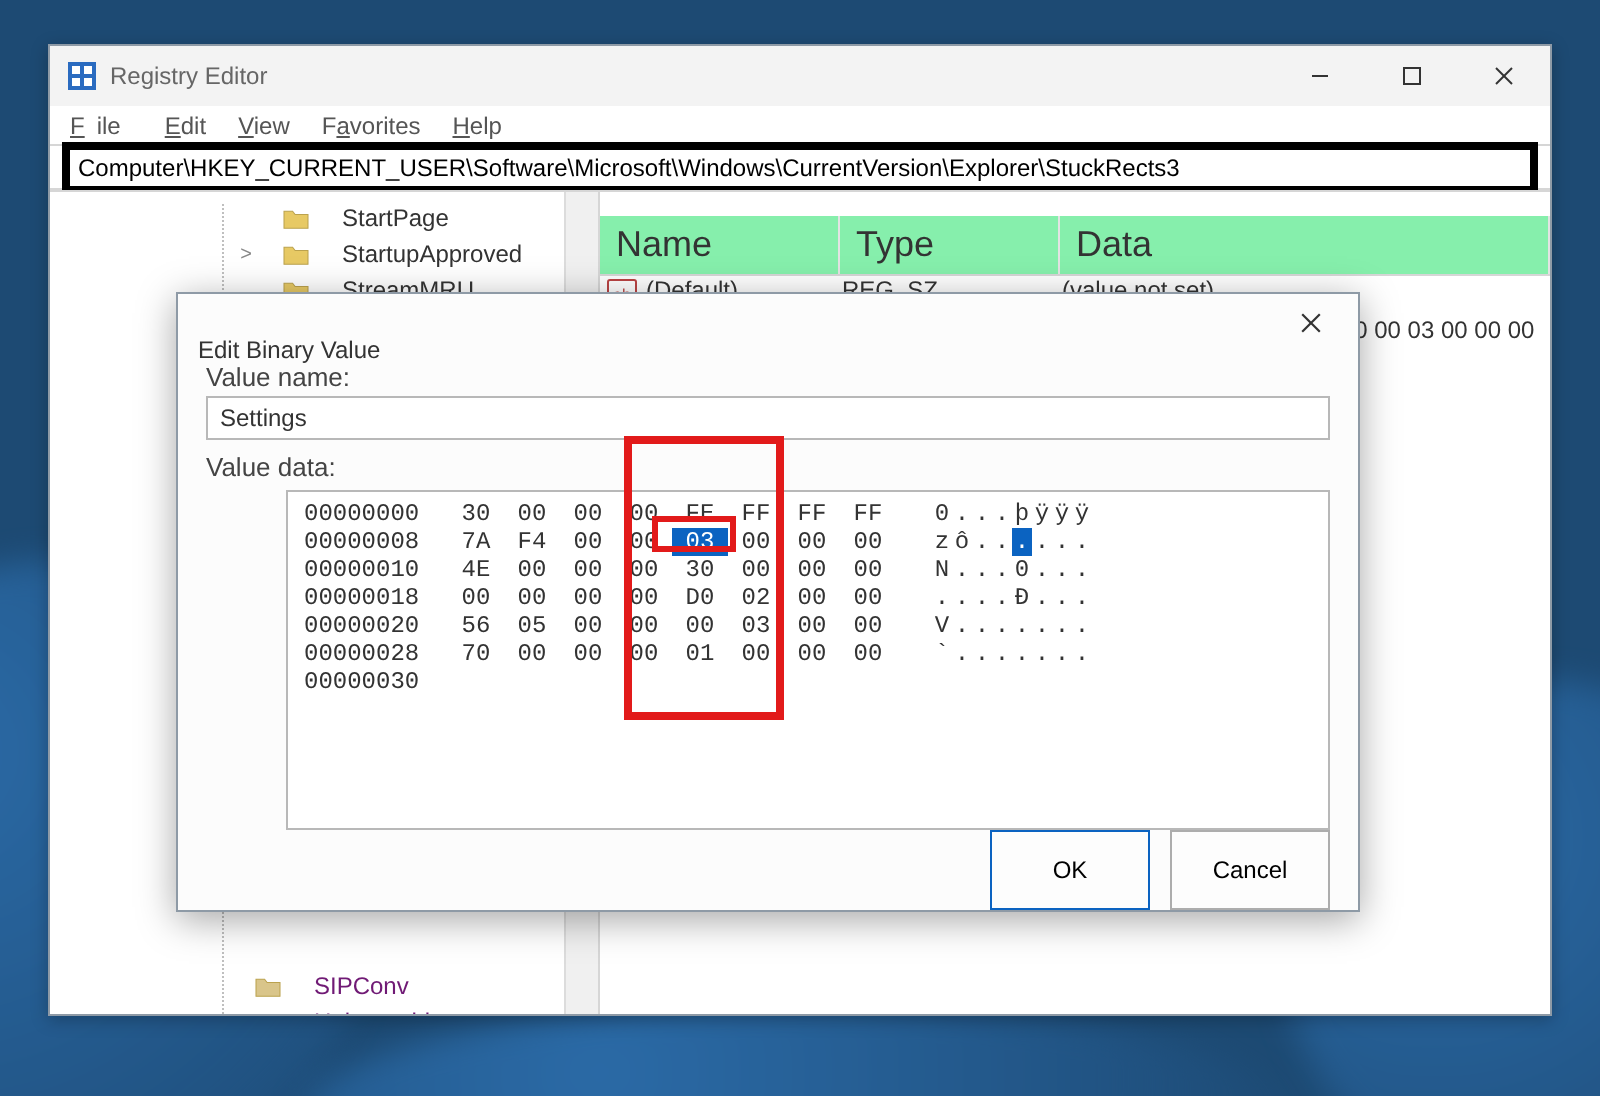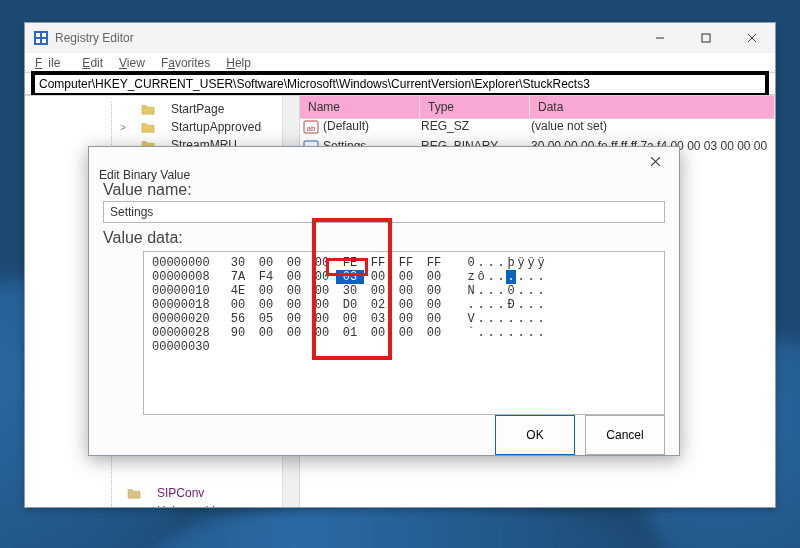--- a/index.html
+++ b/index.html
@@ -122,23 +122,24 @@
     border-left: 1px dotted #bfbfbf;
   }
   .tree-lower {
     margin-top: 330px; 
   }
 
   .list-pane { flex: 1; background: #fff; display: flex; flex-direction: column; }
   .list-header {
     display: flex;
     border-bottom: 1px solid #d6d6d6;
-    font-size: 12px;
+    font-size: 18px;
     color: #333;
-    background: #f9a8d4;
+    background: #86efac;
+    margin-top: 12px;
   }
   .list-header div {
     padding: 4px 8px;
     border-right: 1px solid #e3e3e3;
   }
   .col-name  { width: 120px; }
   .col-type  { width: 110px; }
   .col-data  { flex: 1; }
 
   .list-rows { flex: 1; }
@@ -174,21 +175,21 @@
   }
   .dialog .d-title span { flex:1;margin-top:28px; }
   .dialog .d-close { width: 28px; height: 28px; display:flex; align-items:center; justify-content:center; }
   .dialog .d-close svg { width: 11px; height: 11px; }
 
   .dialog .d-body {
     flex: 1;
     padding: 4px 14px 0 14px;
     display: flex; flex-direction: column;
   }
-  .d-label { font-size: 16px; color: #444; margin: 2px 0; }
+  .d-label { font-size: 13px; color: #444; margin: 2px 0; }
   .d-field {
     background: #fff;
     border: 1px solid #b8b8b8;
     padding: 3px 6px;
     font-size: 12px;
     color: #333;
   }
   .hex-box {
     flex: 1;
     background: #fff;
@@ -486,21 +487,21 @@
           <span class="asc-cell">.</span>
           <span class="asc-cell">.</span>
           <span class="asc-cell">.</span>
           <span class="asc-cell">.</span>
           <span class="asc-cell">.</span>
           <span class="asc-cell">.</span>
           <span class="asc-cell">.</span>
         </div>
         <div class="hex-row">
           <span class="hex-off">00000028</span>
-          <span class="hex-cell">90</span>
+          <span class="hex-cell">70</span>
           <span class="hex-cell">00</span>
           <span class="hex-cell">00</span>
           <span class="hex-cell">00</span>
           <span class="hex-cell">01</span>
           <span class="hex-cell">00</span>
           <span class="hex-cell">00</span>
           <span class="hex-cell">00</span>
           <span class="hex-gap"></span>
           <span class="asc-cell">`</span>
           <span class="asc-cell">.</span>

